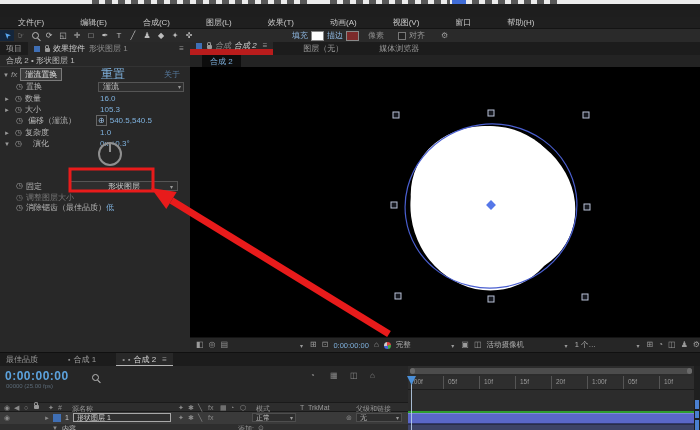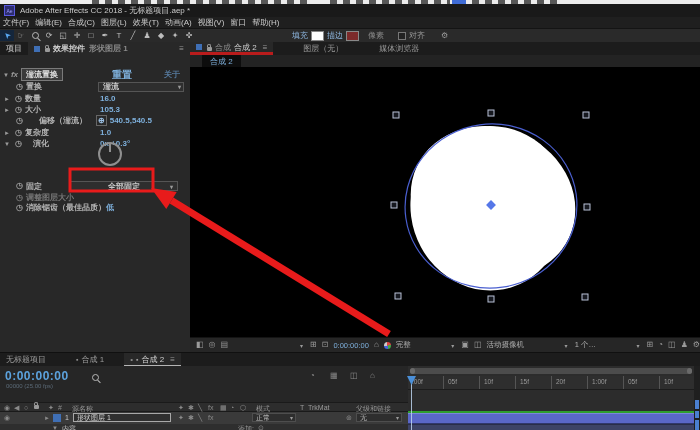--- a/index.html
+++ b/index.html
@@ -18,21 +18,21 @@
 
   
   #titlebar{left:0;top:4px;width:700px;height:13px;background:#191919;display:flex;align-items:center;}
   #aeicon{width:9px;height:9px;margin:0 5px 0 4px;background:#2d2d6e;border:1px solid #5a5ae0;
           color:#9b9bff;font-size:5px;display:flex;align-items:center;justify-content:center;}
   #titletext{font-size:8px;color:#c9c9c9;white-space:nowrap;}
 
   
   #menubar{left:0;top:17px;width:700px;height:11px;background:#1f1f1f;display:flex;align-items:center;
            border-bottom:1px solid #141414;}
-  .menu-item{font-size:8px;color:#cbcbcb;padding:0 3px;white-space:nowrap;}
+  .menu-item{font-size:8px;color:#cbcbcb;padding:0 18px;white-space:nowrap;}
 
   
   #toolbar{left:0;top:29px;width:700px;height:13px;background:#2a2a2a;display:flex;align-items:center;
            border-bottom:1px solid #151515;}
   .tool{width:14px;height:11px;display:flex;align-items:center;justify-content:center;
         font-size:8px;color:#bdbdbd;}
   .tool-active{background:#14263c;}
   .tool-active span{color:#59a7f0;}
   .swatch{width:11px;height:8px;border:1px solid #888;margin:0 3px;}
   .mag{width:5px;height:5px;border:1px solid #b8b8b8;border-radius:50%;position:relative;}
@@ -43,21 +43,21 @@
   .lockicon:before{content:"";position:absolute;top:-3px;left:0px;width:2px;height:2px;
              border:1px solid #9a9a9a;border-bottom:none;border-radius:2px 2px 0 0;}
 
   
   .tabstrip{background:#1c1c1c;height:13px;display:flex;align-items:stretch;font-size:8px;}
   .tab{display:flex;align-items:center;padding:0 6px;color:#9a9a9a;white-space:nowrap;}
   .tab-active{background:#282828;color:#cfcfcf;}
   .bluesq{width:6px;height:6px;background:#3f6fb5;margin-right:2px;}
 
   
-  #ecpanel{left:0;top:42px;width:190px;height:310px;background:#282828;border-right:1px solid #ec4899;font-weight:bold;}
+  #ecpanel{left:0;top:42px;width:190px;height:310px;background:#282828;border-right:1px solid #ec4899;}
   #ec-breadcrumb{left:0;top:13px;width:190px;height:12px;display:flex;align-items:center;
                  padding-left:6px;font-size:8px;color:#b8b8b8;border-bottom:1px solid #333;box-sizing:border-box;}
   .ecrow{position:absolute;left:0;width:190px;height:11px;display:flex;align-items:center;font-size:8px;color:#b4b4b4;}
   .ecval{position:absolute;left:100px;font-size:8px;}
   .ddbox{position:absolute;height:10px;background:#2e2e2e;border:1px solid #555;display:flex;
          align-items:center;font-size:8px;color:#c8c8c8;box-sizing:border-box;}
   .ddchev{margin-left:auto;margin-right:2px;font-size:6px;color:#9a9a9a;}
   #ec-dial{position:absolute;left:98px;top:100px;width:20px;height:20px;border:2px solid #8f8f8f;border-radius:50%;}
   #ec-dial:before{content:"";position:absolute;left:50%;top:0;width:2px;height:8px;margin-left:-1px;background:#8f8f8f;}
 
@@ -111,24 +111,20 @@
 
 <div id="app">
 
   <div id="topstrip" class="abs">
     <span class="frag" style="left:92px;width:220px;"></span>
     <span class="frag" style="left:330px;width:120px;"></span>
     <span class="bluefrag" style="left:452px;width:14px;"></span>
     <span class="frag" style="left:472px;width:90px;"></span>
   </div>
 
-  <div id="titlebar" class="abs">
-    <div id="aeicon">Ae</div>
-    <div id="titletext">Adobe After Effects CC 2018 - 无标题项目.aep *</div>
-  </div>
 
   <div id="menubar" class="abs">
     <span class="menu-item">文件(F)</span>
     <span class="menu-item">编辑(E)</span>
     <span class="menu-item">合成(C)</span>
     <span class="menu-item">图层(L)</span>
     <span class="menu-item">效果(T)</span>
     <span class="menu-item">动画(A)</span>
     <span class="menu-item">视图(V)</span>
     <span class="menu-item">窗口</span>
@@ -193,26 +189,27 @@
     <div class="tabstrip">
       <div class="tab">项目</div>
       <div class="tab tab-active" style="flex:1;">
         <span class="bluesq"></span>
         <span class="lockicon"></span>
         <span>效果控件</span>
         <span class="dim" style="margin-left:4px;font-size:8px;">形状图层 1</span>
         <span style="margin-left:auto;color:#9a9a9a;">≡</span>
       </div>
     </div>
+    <div id="ec-breadcrumb" class="abs">合成 2 • 形状图层 1</div>
 
     <div class="ecrow" style="top:27px;">
       <span class="ic" style="margin-left:3px;font-size:6px;">▼</span>
       <span class="ic" style="margin-left:2px;font-style:italic;">fx</span>
       <span style="margin-left:3px;border:1px solid #7a7a7a;background:#3b3b3b;color:#e0e0e0;padding:0 4px;font-size:8px;">湍流置换</span>
-      <span class="blue" style="position:absolute;left:112px;font-size:10px;">重置</span>
+      <span class="blue" style="position:absolute;left:101px;font-size:12px;">重置</span>
       <span style="position:absolute;right:10px;font-size:8px;color:#567a9e;">关于</span>
     </div>
 
     <div class="ecrow" style="top:39px;">
       <span class="ic" style="margin-left:16px;">◷</span>
       <span style="margin-left:3px;">置换</span>
       <span class="ddbox" style="left:98px;right:6px;padding-left:4px;">
         <span>湍流</span>
         <span class="ddchev">▾</span>
       </span>
@@ -224,21 +221,21 @@
       <span class="ecval blue">16.0</span>
     </div>
     <div class="ecrow" style="top:62px;">
       <span class="ic" style="margin-left:4px;font-size:6px;">►</span>
       <span class="ic" style="margin-left:5px;">◷</span>
       <span style="margin-left:3px;">大小</span>
       <span class="ecval blue">105.3</span>
     </div>
     <div class="ecrow" style="top:73px;">
       <span class="ic" style="margin-left:16px;">◷</span>
-      <span style="margin-left:16px;">偏移（湍流）</span>
+      <span style="margin-left:5px;">偏移（湍流）</span>
       <span class="ecval" style="left:96px;display:flex;align-items:center;">
         <span style="border:1px solid #666;padding:0 1px;color:#9cc0e4;font-size:8px;">⊕</span>
         <span class="blue" style="margin-left:3px;">540.5,540.5</span>
       </span>
     </div>
     <div class="ecrow" style="top:85px;">
       <span class="ic" style="margin-left:4px;font-size:6px;">►</span>
       <span class="ic" style="margin-left:5px;">◷</span>
       <span style="margin-left:3px;">复杂度</span>
       <span class="ecval blue">1.0</span>
@@ -248,38 +245,38 @@
       <span class="ic" style="margin-left:5px;">◷</span>
       <span style="margin-left:11px;">演化</span>
       <span class="ecval blue">0x +0.3°</span>
     </div>
     <div id="ec-dial"></div>
 
     <div class="ecrow" style="top:138px;height:12px;">
       <span class="ic" style="margin-left:16px;">◷</span>
       <span style="margin-left:3px;">固定</span>
       <span class="ddbox" style="left:70px;width:108px;justify-content:center;">
-        <span>全部固定</span>
+        <span>形状图层</span>
         <span class="ddchev" style="position:absolute;right:2px;">▾</span>
       </span>
     </div>
     <div class="ecrow" style="top:150px;color:#777;">
       <span class="ic" style="margin-left:16px;color:#777;">◷</span>
       <span style="margin-left:3px;">调整图层大小</span>
     </div>
     <div class="ecrow" style="top:160px;">
       <span class="ic" style="margin-left:16px;">◷</span>
       <span style="margin-left:3px;">消除锯齿（最佳品质）</span>
       <span class="ecval blue" style="left:106px;">低</span>
     </div>
   </div>
 
   <div id="comppanel" class="abs">
     <div class="tabstrip">
-      <div class="tab tab-active" style="border-bottom:3px solid #b91c1c;">
+      <div class="tab tab-active" style="border-bottom:6px solid #b91c1c;font-style:italic;">
         <span class="bluesq"></span>
         <span class="lockicon"></span>
         <span class="dim">合成</span>
         <span style="margin-left:3px;color:#d0d0d0;">合成 2</span>
         <span style="margin-left:6px;color:#9a9a9a;">≡</span>
       </div>
       <div class="tab" style="margin-left:24px;">图层（无）</div>
       <div class="tab" style="margin-left:24px;">媒体浏览器</div>
     </div>
     <div id="chiprow" class="abs">
@@ -336,21 +333,21 @@
       <span class="cbicon">⊞</span>
       <span class="cbicon">◔</span>
       <span class="cbicon">◫</span>
       <span class="cbicon">♟</span>
       <span class="cbicon">⚙</span>
     </div>
   </div>
 
   <div id="timeline" class="abs">
     <div class="tabstrip">
-      <div class="tab">无标题项目</div>
+      <div class="tab">最佳品质</div>
       <div class="tab" style="margin-left:18px;">
         <span class="square dim" style="margin-right:3px;font-size:7px;">▪</span>
         <span>合成 1</span>
       </div>
       <div class="tab tab-active" style="margin-left:14px;border-bottom:1px solid #b5b5b5;">
         <span class="dim" style="margin-right:3px;">•</span>
         <span style="margin-right:3px;font-size:7px;color:#9a9a9a;">▪</span>
         <span>合成 2</span>
         <span style="margin-left:6px;color:#9a9a9a;">≡</span>
       </div>

